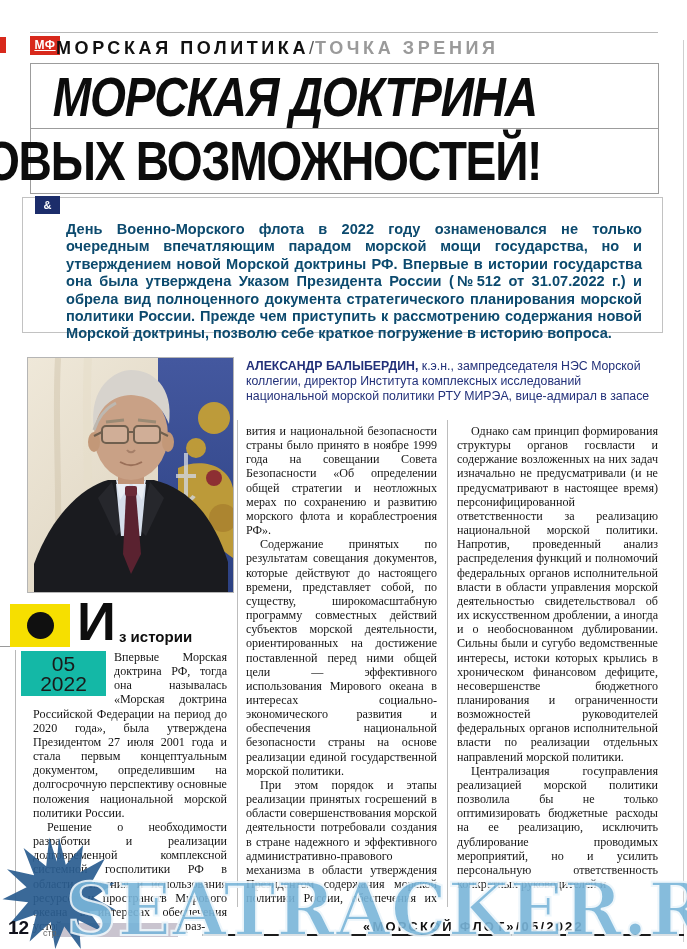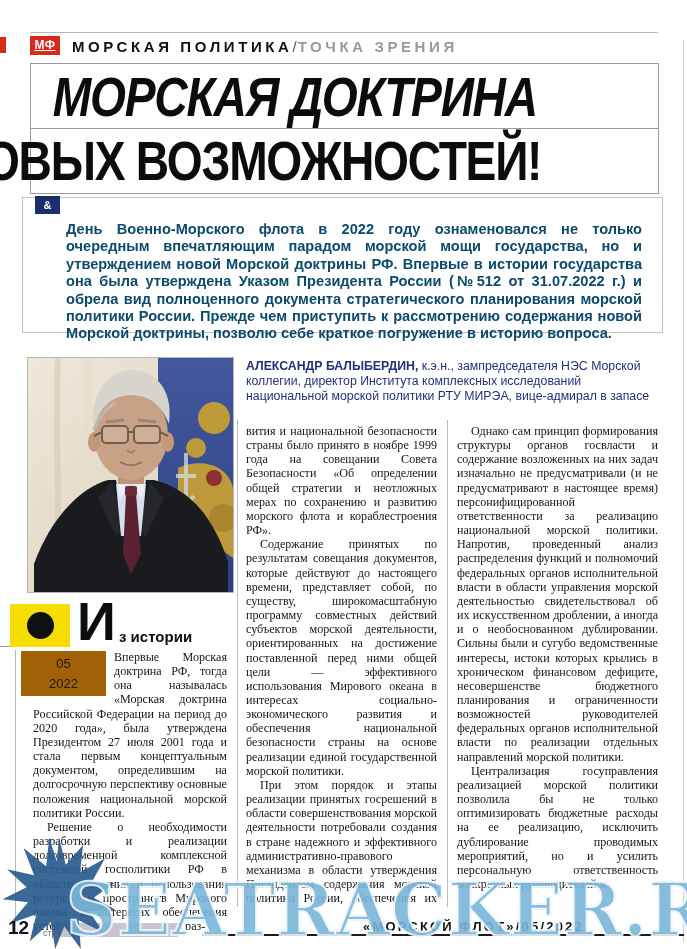--- a/index.html
+++ b/index.html
@@ -5,21 +5,21 @@
   html,body{margin:0;padding:0;background:#ffffff;}
   .page{position:relative;width:687px;height:949px;background:#ffffff;overflow:hidden;
         font-family:"Liberation Sans",sans-serif;color:#141414;}
   .abs{position:absolute;}
 
   
   .top-rule{left:30px;top:32px;width:628px;height:0;border-top:1.5px solid #b8b8b8;}
   .edge-bleed{left:0;top:37px;width:6px;height:16px;background:#d8291c;}
   .mf-badge{left:30px;top:36px;width:30px;height:19px;background:#d8291c;color:#fff;
             font-weight:bold;font-size:12px;line-height:19px;text-align:center;letter-spacing:.5px;text-decoration:underline;}
-  .masthead-line{left:72px;top:38px;font-size:15px;font-weight:bold;letter-spacing:3.6px;color:#111;white-space:nowrap;}
+  .masthead-line{left:56px;top:38px;font-size:18px;font-weight:bold;letter-spacing:3.6px;color:#111;white-space:nowrap;}
   .masthead-line .rubric{color:#9a9a9a;font-weight:bold;}
   .masthead-line .slash{color:#555;font-weight:normal;letter-spacing:1px;}
 
   
   .hbox{left:30px;width:629px;background:#fff;border:1.5px solid #9c9c9c;box-sizing:border-box;
         display:flex;align-items:center;}
   .hbox1{top:63px;height:67px;font-style:italic;}
   .hbox2{top:128px;height:66px;justify-content:flex-end;}
   .hbox span{display:inline-block;font-weight:bold;font-size:55px;letter-spacing:-1.5px;
              transform:scaleX(.84);transform-origin:left center;white-space:nowrap;
@@ -54,22 +54,22 @@
   .col1-vline{left:15px;top:650px;height:283px;border-left:1px solid #b8b8b8;}
 
   
   .hist-head{position:relative;height:50px;}
   .yellow-box{position:absolute;left:-23px;top:4px;width:60px;height:43px;background:#f6df00;}
   .yellow-box .dot{width:27px;height:27px;border-radius:50%;background:#101010;margin:8px auto 0;}
   .dropcap{position:absolute;left:44px;top:-6px;font-family:"Liberation Sans",sans-serif;
            font-weight:bold;font-size:54px;line-height:1;letter-spacing:-2px;color:#0d0d0d;}
   .hist-title{position:absolute;left:86px;bottom:5px;font-family:"Liberation Sans",sans-serif;
               font-weight:bold;font-size:15px;color:#0d0d0d;}
-  .issue{float:left;width:85px;height:45px;margin:1px 8px 2px -12px;background:#a16207;
-         text-align:center;font-family:"Liberation Sans",sans-serif;font-size:13px;line-height:20px;
+  .issue{float:left;width:85px;height:45px;margin:1px 8px 2px -12px;background:#14b8a6;
+         text-align:center;font-family:"Liberation Sans",sans-serif;font-size:21px;line-height:20px;
          padding-top:3px;box-sizing:border-box;color:#1a1a1a;}
 
   
   .gray-bar{left:57px;top:923px;width:121px;height:14px;background:#c9c4cf;}
   .footer-line{left:202px;top:934px;width:482px;height:0;border-top:2px solid #1b1b1b;}
   .page-number{left:8px;top:917px;font-weight:bold;font-size:19px;color:#10121c;z-index:60;}
   .page-suffix{left:35px;top:928px;font-size:9px;color:#666;z-index:60;margin-left:8px;}
   .issue-line{left:363px;top:919px;width:200px;font-weight:bold;font-size:13px;letter-spacing:2.2px;
               color:#111;white-space:nowrap;z-index:10;}
 

